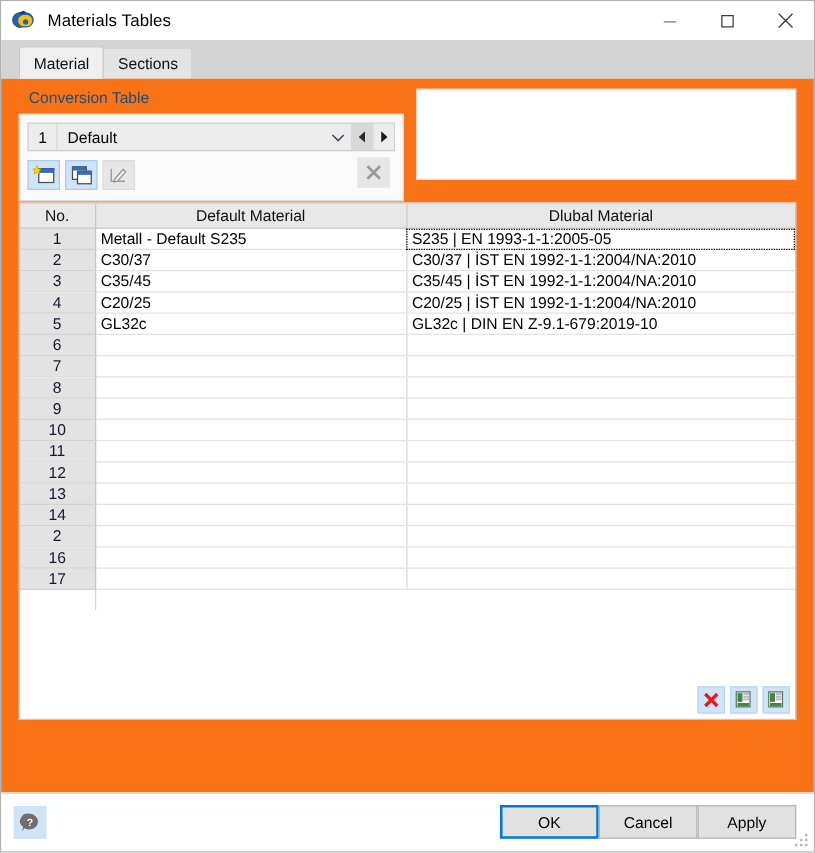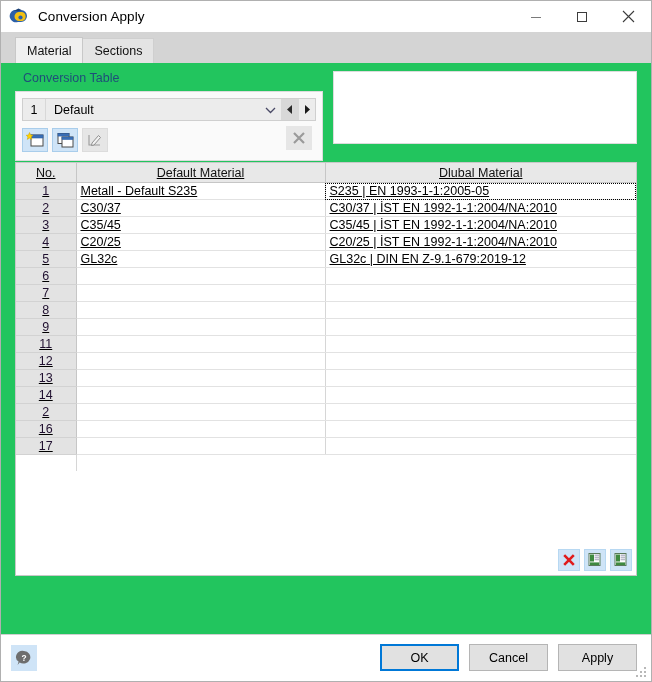--- a/index.html
+++ b/index.html
@@ -97,21 +97,21 @@
     background: #f0f0f0;
     border-color: #c8c8c8;
     height: 26px;
     position: relative;
     z-index: 2;
   }
 
   
   .dialog-body {
     flex: 1 1 auto;
-    background: #22c55e;
+    background: #f97316;
     position: relative;
   }
 
   
   .conv-group {
     position: absolute;
     left: 14px; top: 8px;
     width: 308px;
   }
   .group-title {
@@ -214,21 +214,20 @@
     background: #ffffff;
     border: 1px solid #c8c8c8;
     box-sizing: border-box;
     overflow: hidden;
   }
   table.grid {
     border-collapse: collapse;
     width: 100%;
     table-layout: fixed;
     font-size: 12.5px;
-    text-decoration: underline;
   }
   table.grid th {
     font-weight: normal;
     background: #e8e8e8;
     border-right: 1px solid #c6c6c6;
     border-bottom: 1px solid #c6c6c6;
     height: 19px;
     text-align: center;
     font-size: 12.5px;
     color: #111;
@@ -297,21 +296,20 @@
     border: 1px solid #cfe4f7;
     box-sizing: border-box;
     display: flex;
     align-items: center;
     justify-content: center;
   }
   .footer-buttons {
     position: absolute;
     right: 14px; top: 9px;
     display: flex;
-    gap: 10px;
   }
   .dlg-btn {
     width: 79px; height: 27px;
     background: #e1e1e1;
     border: 1px solid #b5b5b5;
     box-sizing: border-box;
     font-family: "Liberation Sans", sans-serif;
     font-size: 12.5px;
     color: #000;
     display: flex;
@@ -340,21 +338,21 @@
 
   <div class="titlebar">
     <div class="titlebar-icon">
       <svg width="22" height="22" viewBox="0 0 22 22">
         <path d="M5 4 L12 4 A6 6 0 0 1 12 16 L9 16 A5 5 0 0 1 5 4 Z" fill="#2b5fa8"></path>
         <path d="M9.5 6 L13 6 A4.6 4.6 0 0 1 13 15 L10.5 15 A4 4 0 0 1 9.5 6 Z" fill="#f2c013"></path>
         <circle cx="11.5" cy="11.5" r="2.1" fill="#2b5fa8"></circle>
         <path d="M5.5 4.5 L9.5 2.5 L12.5 4 L8.8 5.6 Z" fill="#1a3f74"></path>
       </svg>
     </div>
-    <div class="titlebar-title">Conversion Apply</div>
+    <div class="titlebar-title">Materials Tables</div>
     <div class="win-buttons">
       <button class="win-btn">
         <svg width="12" height="12" viewBox="0 0 12 12">
             <rect x="1" y="6" width="10" height="1" fill="#7a7a7a"></rect>
           </svg>
       </button>
       <button class="win-btn">
         <svg width="12" height="12" viewBox="0 0 12 12">
             <rect x="1.5" y="1.5" width="9" height="9" fill="none" stroke="#3c3c3c" stroke-width="1"></rect>
           </svg>
@@ -469,39 +467,44 @@
               <td style="border-right: none;">C35/45 | İST EN 1992-1-1:2004/NA:2010</td>
             </tr>
             <tr>
               <td class="rownum">4</td>
               <td>C20/25</td>
               <td style="border-right: none;">C20/25 | İST EN 1992-1-1:2004/NA:2010</td>
             </tr>
             <tr>
               <td class="rownum">5</td>
               <td>GL32c</td>
-              <td style="border-right: none;">GL32c | DIN EN Z-9.1-679:2019-12</td>
+              <td style="border-right: none;">GL32c | DIN EN Z-9.1-679:2019-10</td>
             </tr>
             <tr>
               <td class="rownum">6</td>
               <td></td>
               <td style="border-right: none;"></td>
             </tr>
             <tr>
               <td class="rownum">7</td>
               <td></td>
               <td style="border-right: none;"></td>
             </tr>
             <tr>
               <td class="rownum">8</td>
               <td></td>
               <td style="border-right: none;"></td>
             </tr>
             <tr>
               <td class="rownum">9</td>
+              <td></td>
+              <td style="border-right: none;"></td>
+            </tr>
+            <tr>
+              <td class="rownum">10</td>
               <td></td>
               <td style="border-right: none;"></td>
             </tr>
             <tr>
               <td class="rownum">11</td>
               <td></td>
               <td style="border-right: none;"></td>
             </tr>
             <tr>
               <td class="rownum">12</td>

